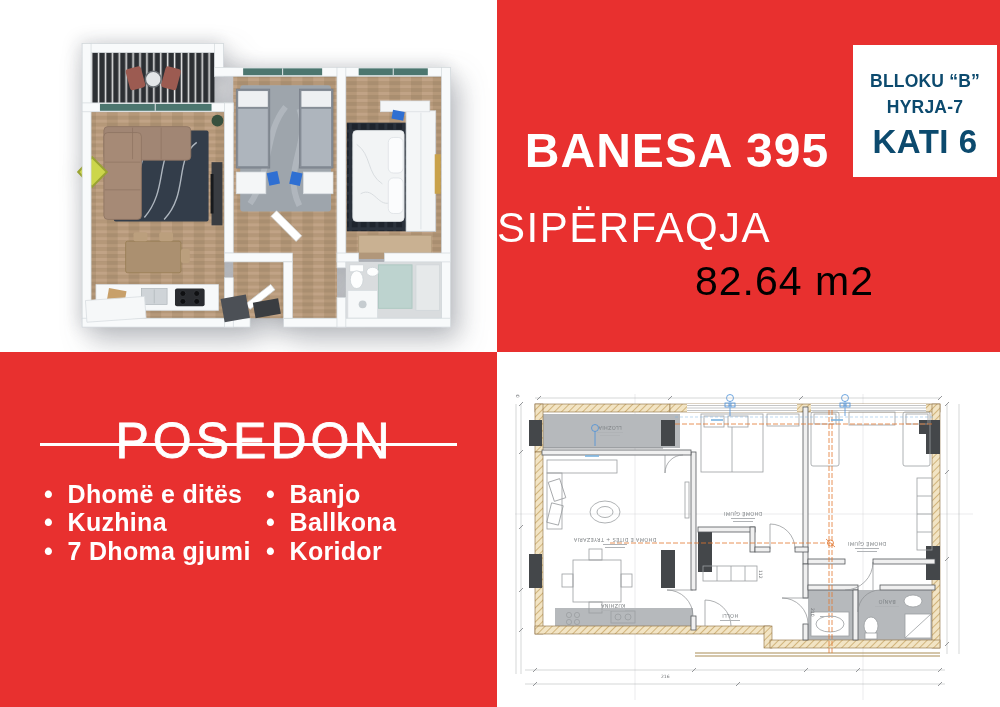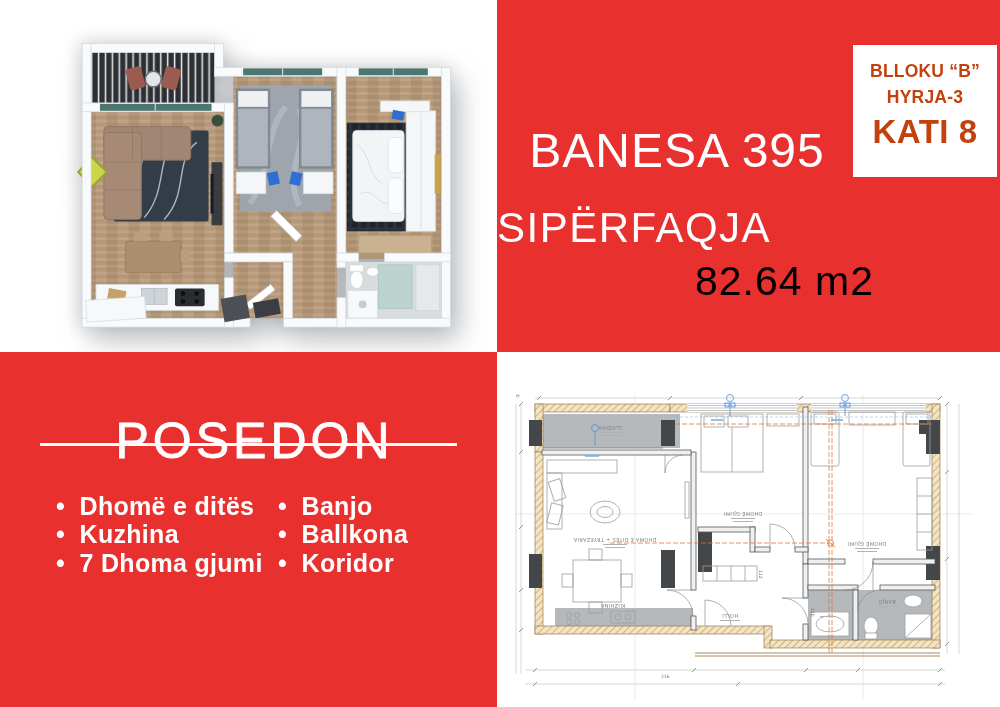--- a/index.html
+++ b/index.html
@@ -6,35 +6,35 @@
   .canvas{position:relative;width:1000px;height:707px;background:#fff;overflow:hidden;
           font-family:"Liberation Sans",sans-serif;}
   .q{position:absolute;}
   .q-tl{left:0;top:0;width:497px;height:352px;background:#fff;}
   .q-tr{left:497px;top:0;width:503px;height:352px;background:#e8302f;}
   .q-bl{left:0;top:352px;width:497px;height:355px;background:#e8302f;padding-left:12px;}
   .q-br{left:497px;top:352px;width:503px;height:355px;background:#fff;}
 
   
   .apt-title{position:absolute;left:0;top:91px;width:360px;text-align:center;
-             color:#fff;font-size:48px;font-weight:400;letter-spacing:1px;white-space:nowrap;}
+             color:#fff;font-size:48px;font-weight:700;letter-spacing:1px;white-space:nowrap;}
   .badge{position:absolute;left:356px;top:45px;width:144px;height:132px;background:#fff;
-         color:#c2410c;text-align:center;box-sizing:border-box;padding-top:13px;}
+         color:#0c4a6e;text-align:center;box-sizing:border-box;padding-top:23px;}
   .badge .b1,.badge .b2{font-size:17.5px;font-weight:700;line-height:26px;letter-spacing:0.2px;}
   .badge .b3{font-size:33px;font-weight:700;line-height:44px;letter-spacing:0.5px;}
   .area-label{position:absolute;left:0;top:204px;width:100%;color:#fff;
               font-size:42px;font-weight:400;letter-spacing:1.5px;}
   .area-value{position:absolute;left:0;top:258px;width:100%;text-align:center;color:#000000;
               font-size:41px;font-weight:400;letter-spacing:1px;padding-left:36px;}
 
   
   .features-title{position:absolute;left:0;top:18px;width:100%;text-align:center;color:#fff;
                   font-size:50px;font-weight:400;letter-spacing:4px;-webkit-text-stroke:0.8px #fff;}
   .divider{position:absolute;left:40px;top:91px;width:417px;height:3px;background:#fff;}
-  .feat-col{position:absolute;top:128px;list-style:none;margin:12px;padding:0;color:#fff;
+  .feat-col{position:absolute;top:128px;list-style:none;margin:0;padding:0;color:#fff;
             font-size:25px;font-weight:700;letter-spacing:0.3px;}
   .feat-col li{line-height:28.4px;white-space:nowrap;}
   .feat-col li::before{content:"\2022\00a0\00a0";}
   .feat-col.c1{left:44px;}
   .feat-col.c2{left:266px;}
 
   .svg3d{position:absolute;left:30px;top:16px;
          filter:drop-shadow(8px 12px 14px rgba(50,55,70,.30)) drop-shadow(-3px -2px 8px rgba(50,55,70,.16));}
   .svg2d{position:absolute;left:18px;top:42px;}
   text.lbl{font-family:"DejaVu Sans",sans-serif;fill:#7d8184;letter-spacing:0.3px;}
@@ -188,22 +188,22 @@
         <rect x="226" y="288" width="26" height="16" fill="#3a3d41" transform="rotate(-10 239 296)"></rect>
         <rect x="56" y="286" width="60" height="22" fill="#f6f8f9" stroke="#d9dee2" stroke-width="0.8" transform="rotate(-4 86 297)"></rect>
       </g>
     </svg>
   </section>
 
   <section class="q q-tr">
     <h1 class="apt-title">BANESA 395</h1>
     <div class="badge">
       <div class="b1">BLLOKU “B”</div>
-      <div class="b2">HYRJA-3</div>
-      <div class="b3">KATI 8</div>
+      <div class="b2">HYRJA-7</div>
+      <div class="b3">KATI 6</div>
     </div>
     <div class="area-label">SIPËRFAQJA</div>
     <div class="area-value">82.64 m2</div>
   </section>
 
   <section class="q q-bl">
     <h2 class="features-title">POSEDON</h2>
     <div class="divider"></div>
     <ul class="feat-col c1">
       <li>Dhomë e ditës</li>

